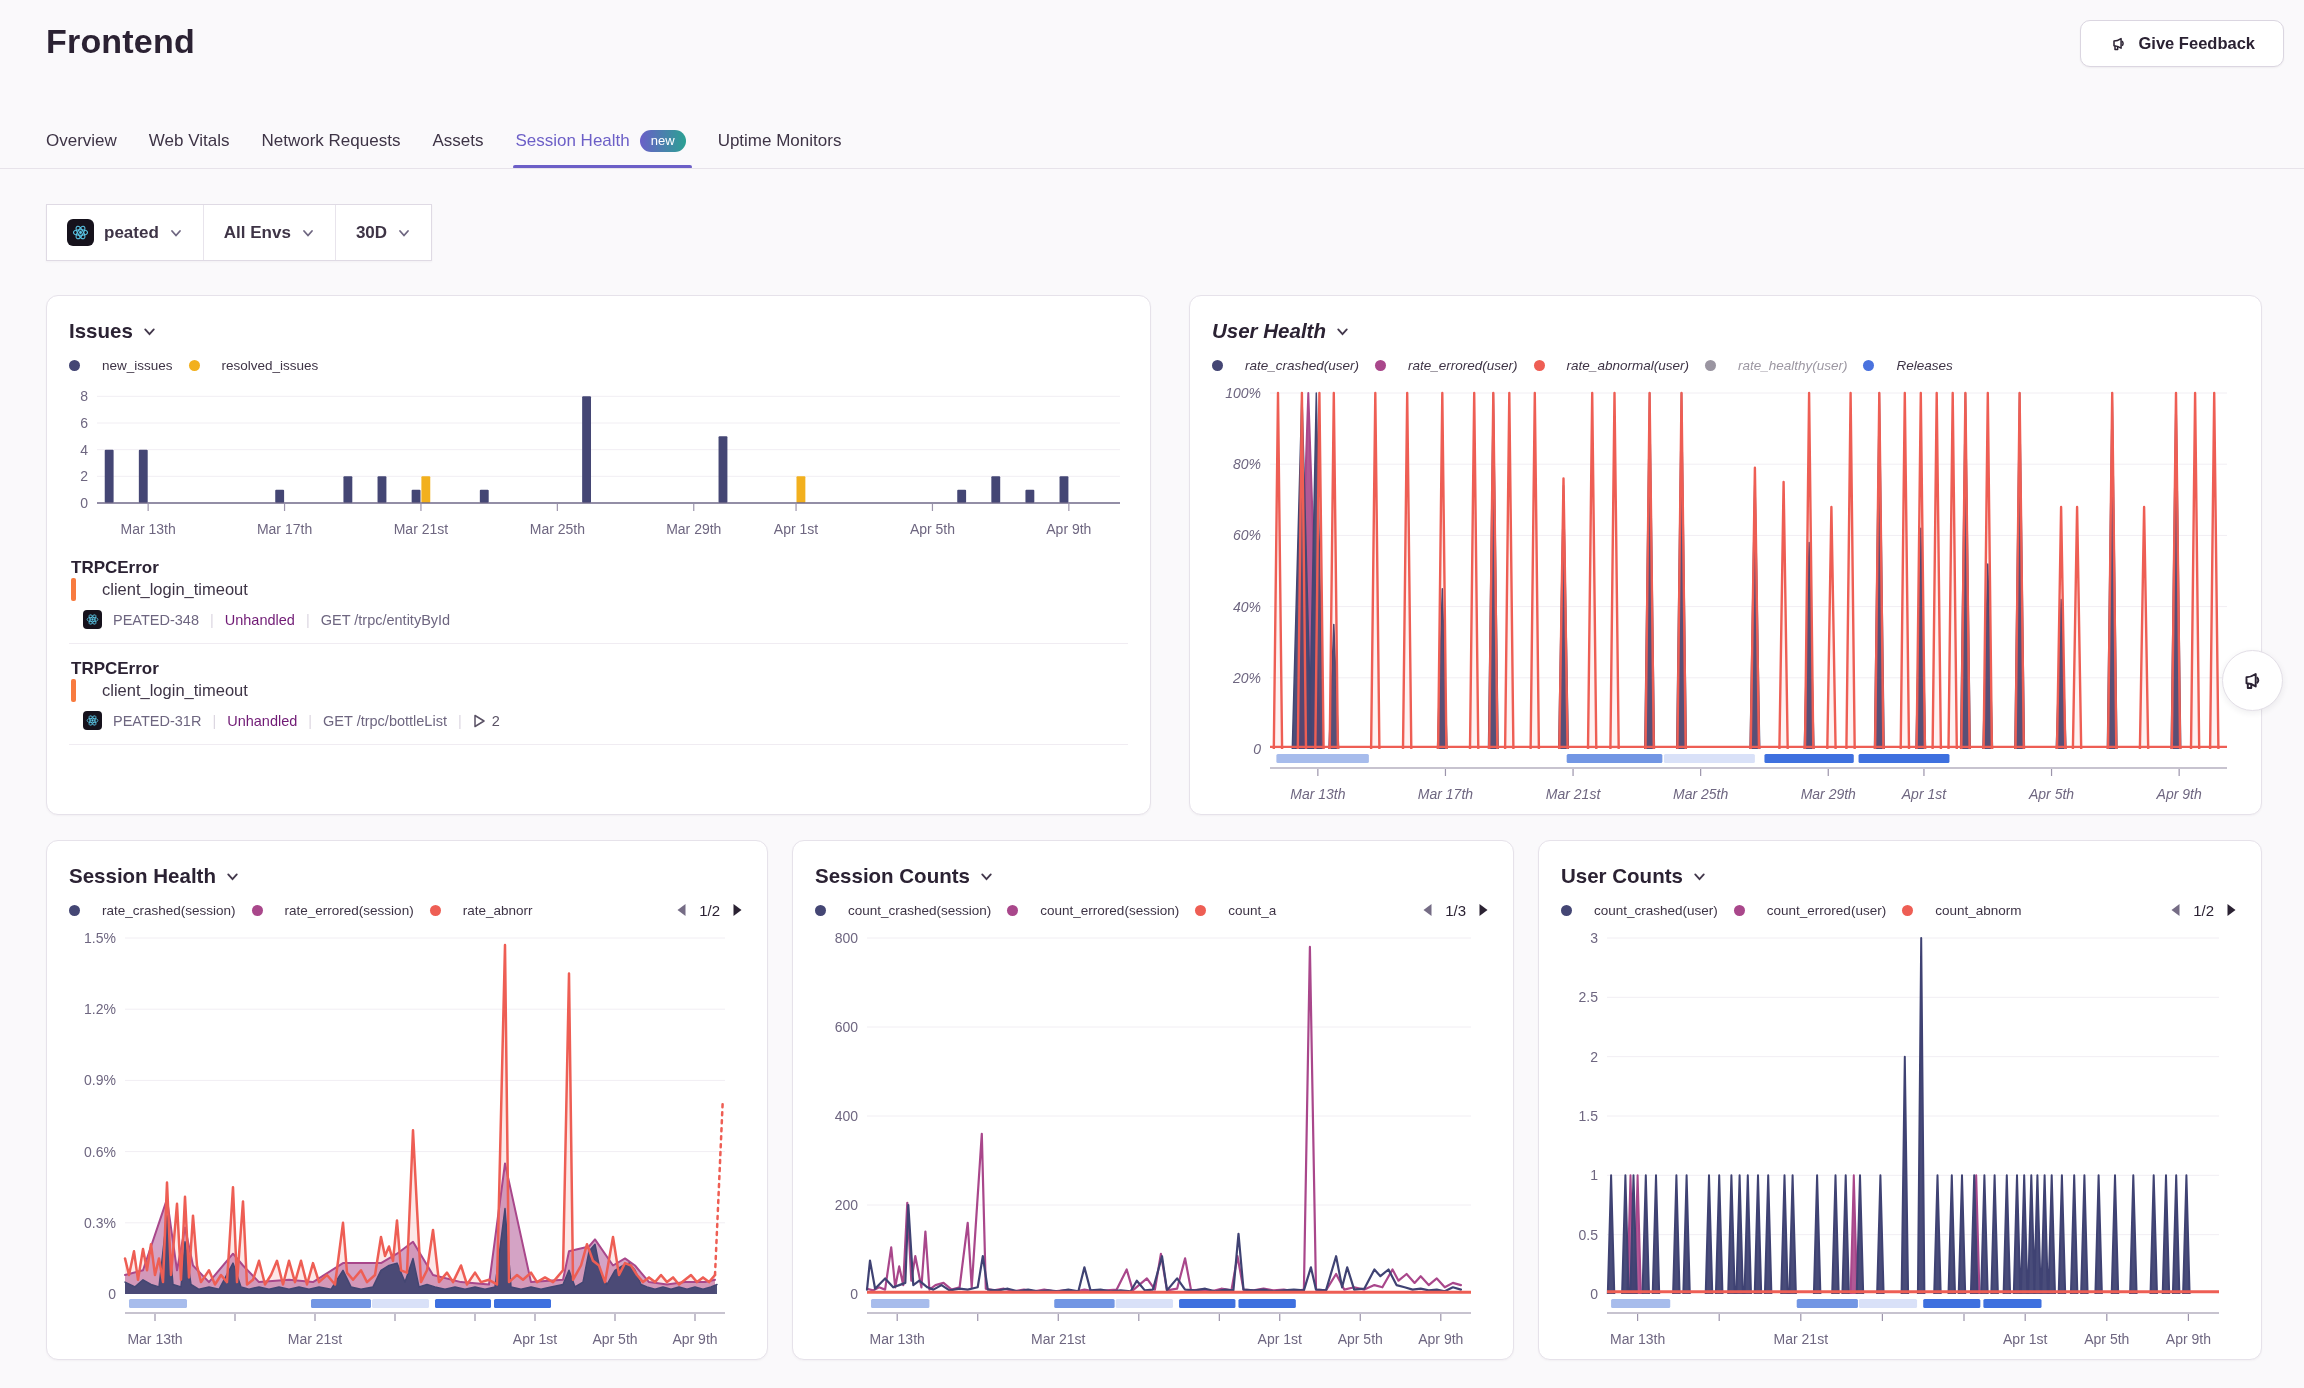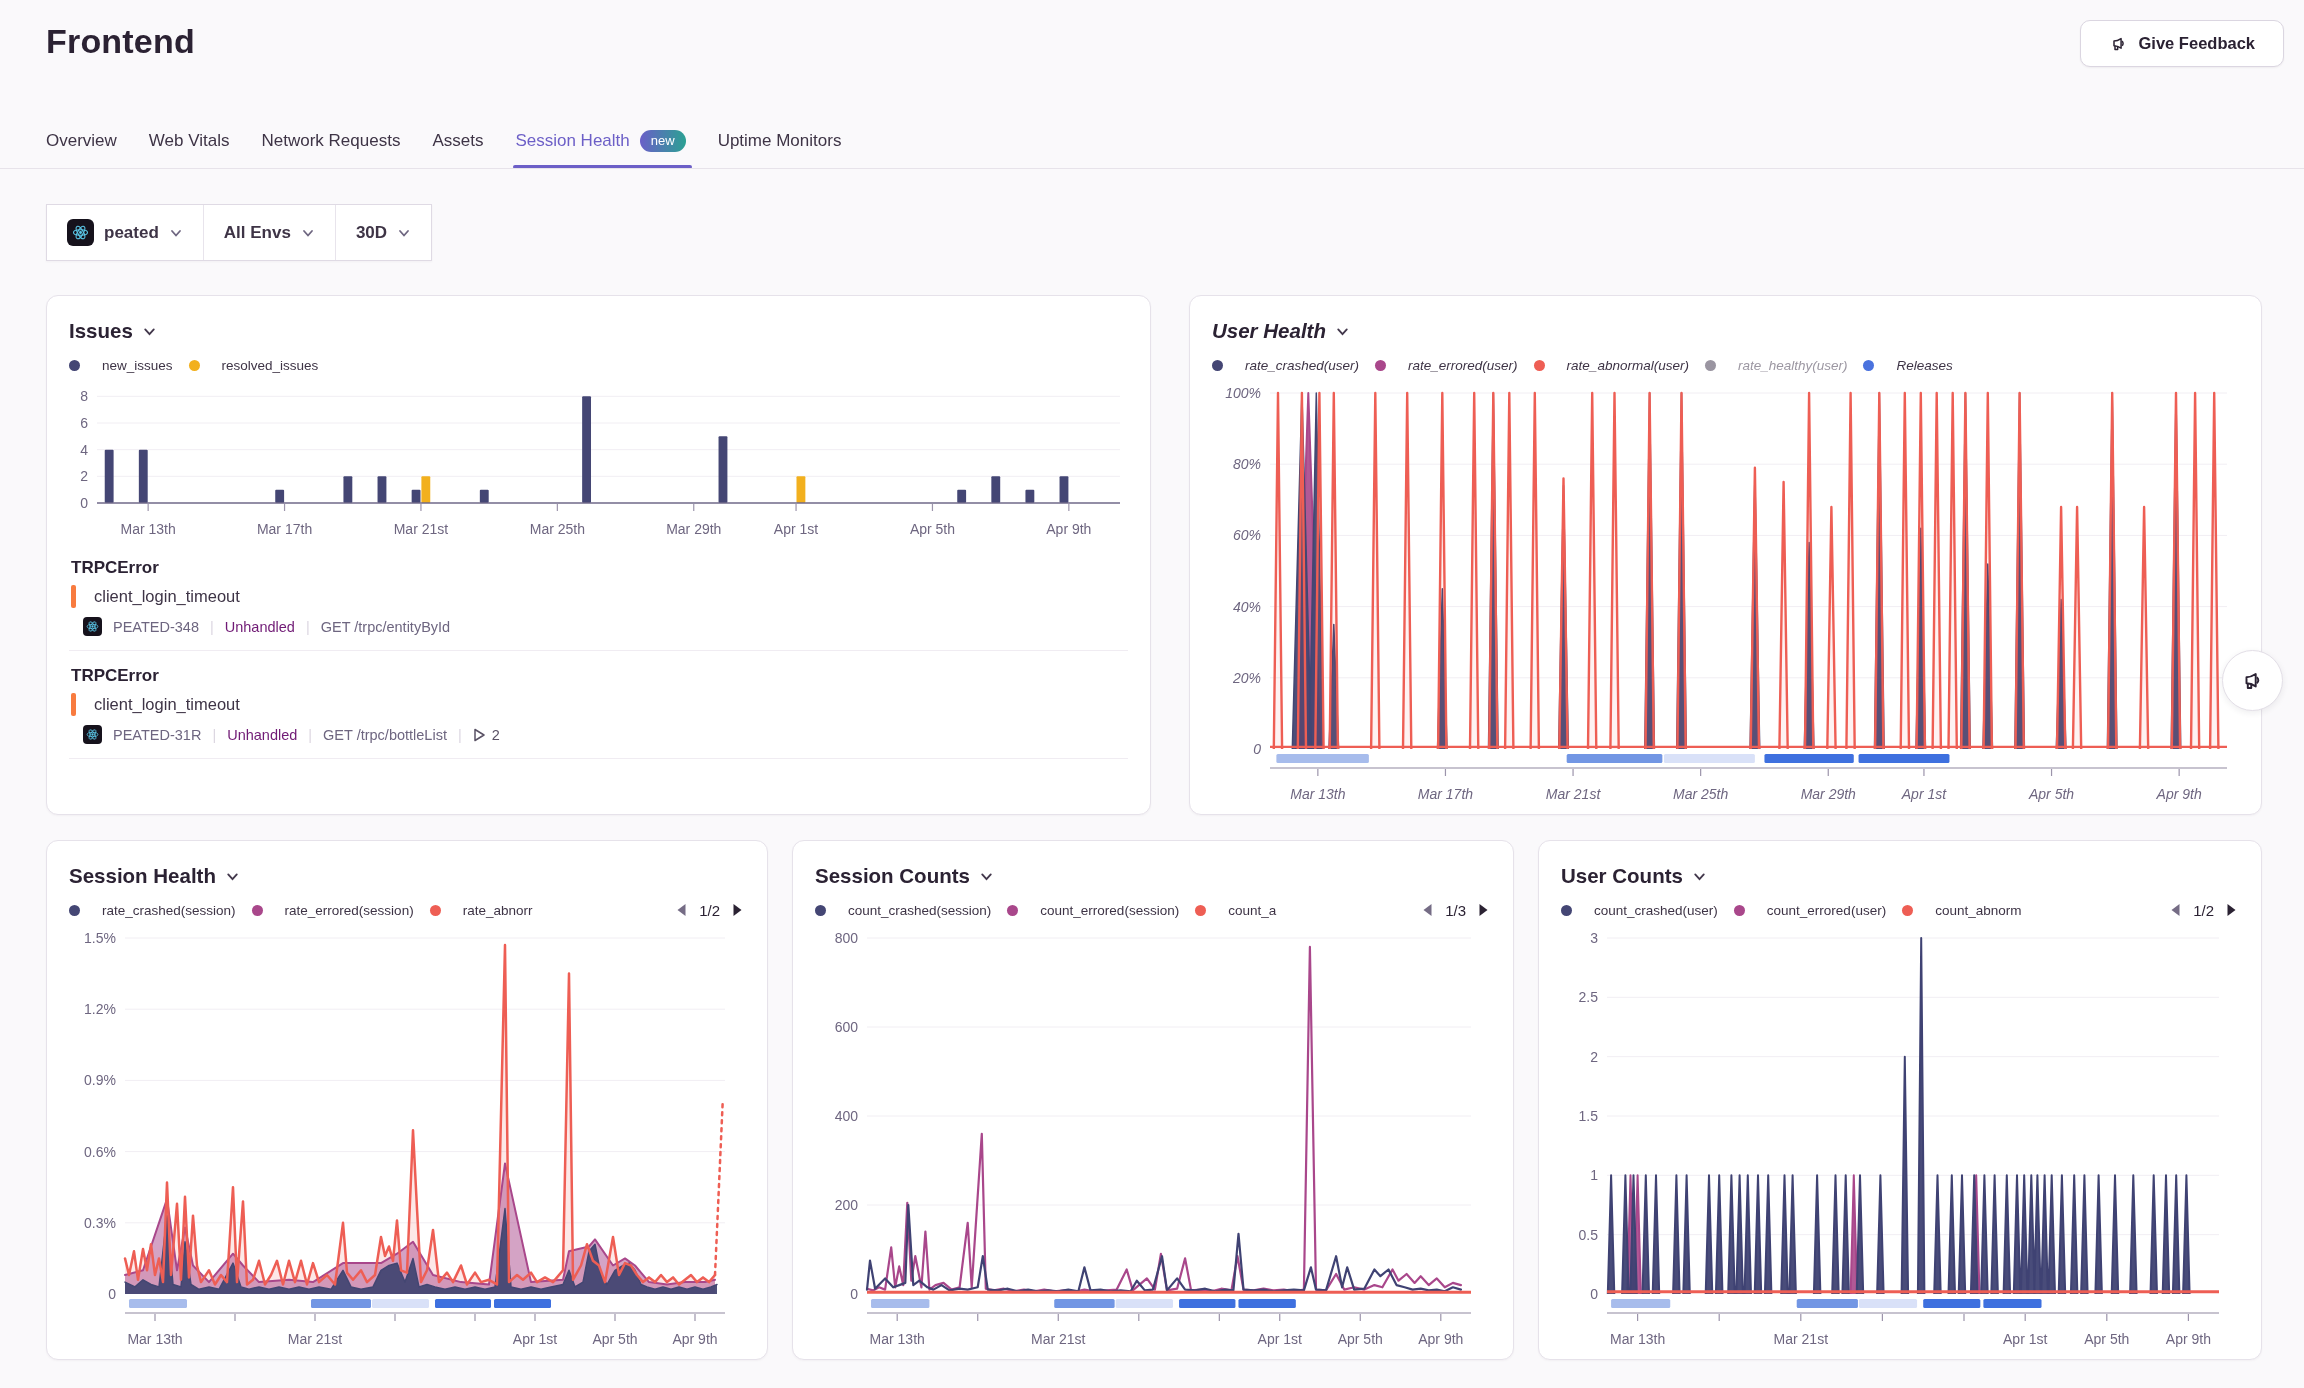--- a/index.html
+++ b/index.html
@@ -44,21 +44,21 @@
   .dot { width:11px; height:11px; border-radius:50%; display:inline-block; flex:none; }
   .pager { display:flex; align-items:center; gap:10px; flex:none; margin-left:10px; }
   .pager .pageno { font-size:15px; color:#2B2233; }
   .chart-wrap { margin-top:6px; }
   svg { display:block; }
   .axlbl { font-family:"Liberation Sans",sans-serif; font-size:14px; fill:#6E6680; }
 
   
   .issue-item { padding:15px 2px 14px 2px; border-bottom:1px solid #F0ECF2; }
   .issue-type { font-size:17px; font-weight:700; color:#2B2233; }
-  .issue-msg-row { display:flex; align-items:center; gap:18px; margin-top:7px; }
+  .issue-msg-row { display:flex; align-items:center; gap:26px; }
   .level-bar { width:5px; height:23px; border-radius:2px; }
   .issue-msg { font-size:16.5px; color:#3E3446; cursor:pointer; }
   .issue-meta { display:flex; align-items:center; gap:11px; margin-top:9px; font-size:14.5px; color:#6E6680;padding-left:12px; }
   .meta-sep { color:#DCD6E1; }
   .unhandled { color:#701a75; }
   .mini-proj { width:19px; height:19px; border-radius:4px; background:#16121C; display:flex; align-items:center; justify-content:center; }
   .replay { display:inline-flex; align-items:center; gap:6px; color:#5A5265; }
 
   
   .fab { position:absolute; left:2222px; top:650px; width:61px; height:61px; border-radius:50%;

